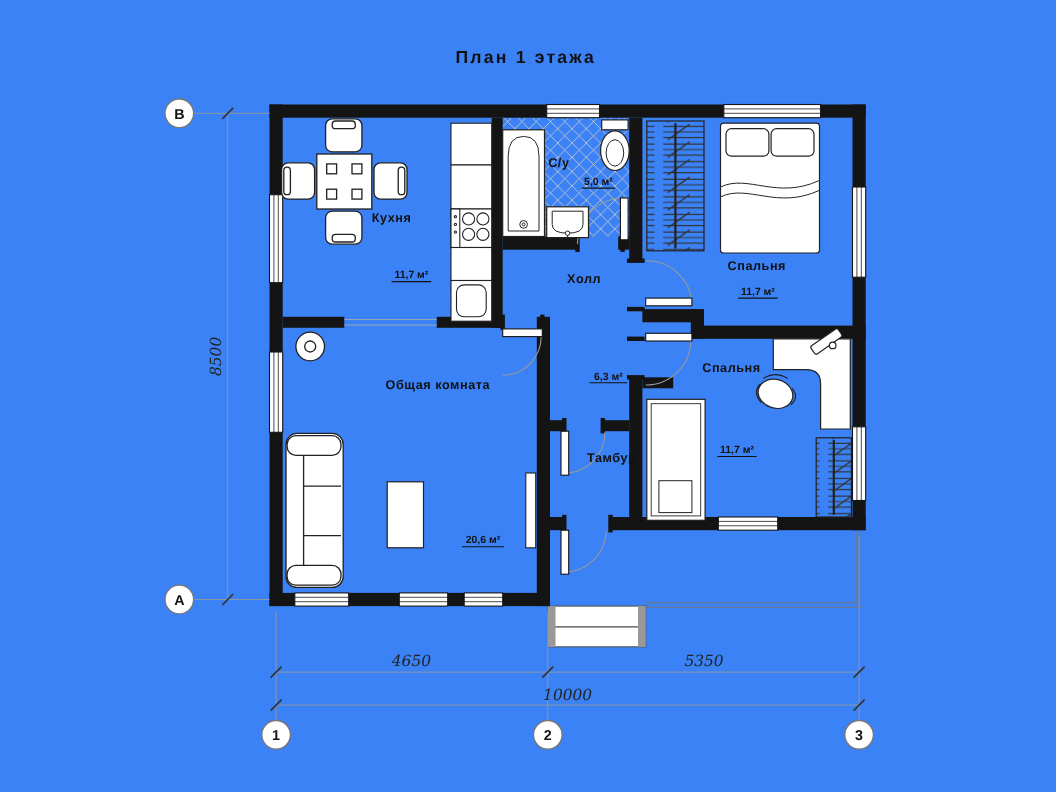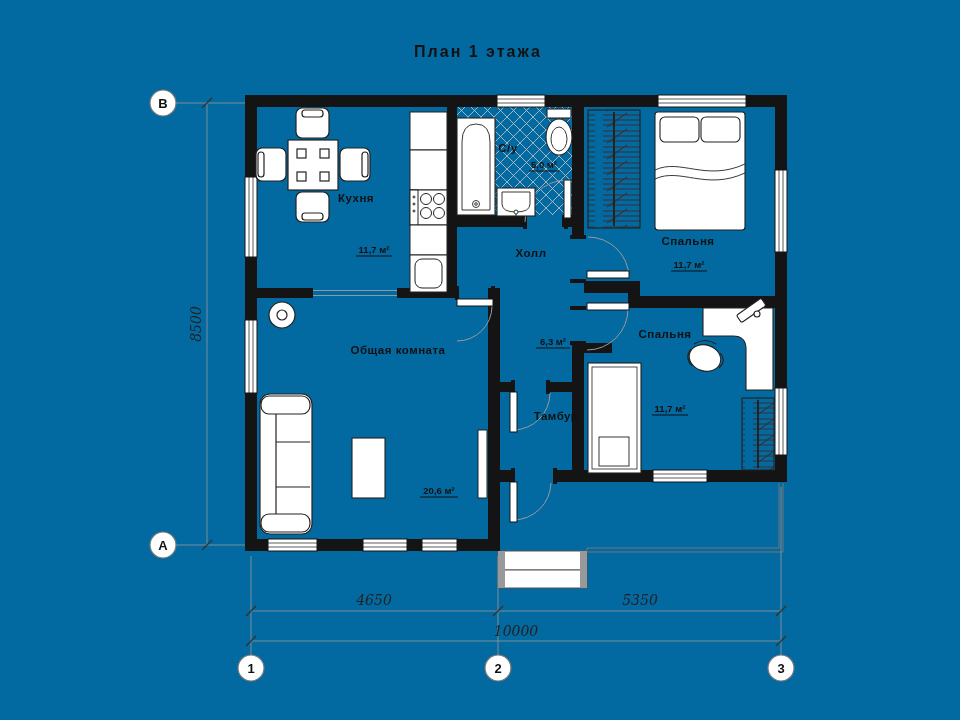--- a/index.html
+++ b/index.html
@@ -1,16 +1,16 @@
 <!DOCTYPE html>
 <html><head>
 <meta charset="utf-8">
 <style>
   html,body{margin:0;padding:0;background:#fff;}
-  #stage{position:relative;width:960px;height:720px;background:#0369a1;overflow:hidden;
+  #stage{position:relative;width:960px;height:720px;background:#3b82f6;overflow:hidden;
          font-family:"Liberation Sans",sans-serif;text-align:center;}
   svg text{font-family:"Liberation Sans",sans-serif;fill:#111;}
   svg text.dim{font-family:"DejaVu Serif",serif;font-style:italic;font-size:14px;fill:#222;}
   svg text.room{font-size:11.5px;font-weight:bold;letter-spacing:.5px;}
   svg text.area{font-size:9.5px;font-weight:bold;}
   svg text.axis{font-size:13px;font-weight:bold;}
   svg text.title{font-size:16px;font-weight:bold;letter-spacing:2px;}
 </style>
 </head>
 <body>

